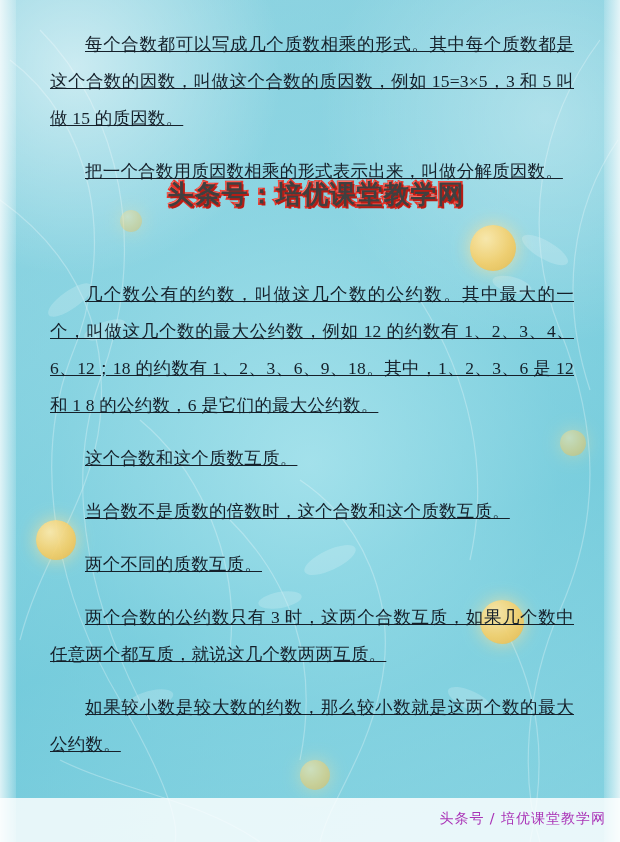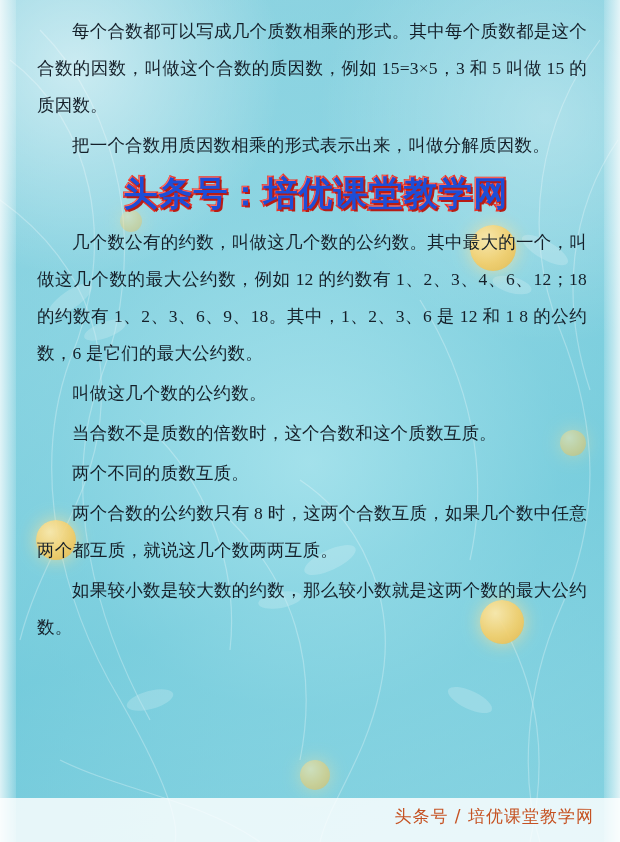--- a/index.html
+++ b/index.html
@@ -58,59 +58,60 @@
     position: absolute;
     left: 34px;
     right: 30px;
     top: 10px;
     font-size: 17.5px;
     line-height: 37px;
     color: #15202a;
     letter-spacing: 0.2px;
   }
   .para {
-    margin: 3px;
+    margin: 16px;
     text-indent: 2em;
     text-align: justify;
+    text-decoration: underline;
   }
   .spacer-banner { height: 54px; }
 
   
   .banner {
     position: absolute;
     left: 88px;
     top: 168px;
     width: 456px;
     height: 52px;
     display: flex;
     align-items: center;
     justify-content: center;
   }
   .banner-text {
     font-family: Liberation Serif, serif;
     font-weight: bold;
-    font-size: 34px;
+    font-size: 26px;
     letter-spacing: 1px;
-    color: #1d4ed8;
+    color: #404040;
     -webkit-text-stroke: 3px #e8342a;
     paint-order: stroke fill;
     text-shadow:
       2px 2px 0 #b81c14,
       -1px -1px 0 #ff6a5e;
     white-space: nowrap;
   }
 
   
   .footer {
     position: absolute;
-    right: 26px;
+    right: 14px;
     bottom: 14px;
     font-family: "DejaVu Sans", "Liberation Sans", sans-serif;
-    font-size: 17px;
-    color: #c2410c;
+    font-size: 14px;
+    color: #a21caf;
     opacity: 0.9;
     letter-spacing: 1px;
   }
   .footer-band {
     position: absolute;
     left: 0;
     right: 0;
     bottom: 0;
     height: 44px;
     background: rgba(255, 255, 255, 0.82);
@@ -157,24 +158,24 @@
   <div class="orb" style="left:120px; top:210px; width:22px; height:22px; opacity:0.45;"></div>
 
   <div class="edge left"></div>
   <div class="edge right"></div>
 
   <div class="content">
     <p class="para">每个合数都可以写成几个质数相乘的形式。其中每个质数都是这个合数的因数，叫做这个合数的质因数，例如 15=3×5，3 和 5 叫做 15 的质因数。</p>
     <p class="para">把一个合数用质因数相乘的形式表示出来，叫做分解质因数。</p>
     <div class="spacer-banner"></div>
     <p class="para">几个数公有的约数，叫做这几个数的公约数。其中最大的一个，叫做这几个数的最大公约数，例如 12 的约数有 1、2、3、4、6、12；18 的约数有 1、2、3、6、9、18。其中，1、2、3、6 是 12 和 1 8 的公约数，6 是它们的最大公约数。</p>
-    <p class="para">叫做这几个数的公约数。</p>
+    <p class="para">这个合数和这个质数互质。</p>
     <p class="para">当合数不是质数的倍数时，这个合数和这个质数互质。</p>
     <p class="para">两个不同的质数互质。</p>
-    <p class="para">两个合数的公约数只有 8 时，这两个合数互质，如果几个数中任意两个都互质，就说这几个数两两互质。</p>
+    <p class="para">两个合数的公约数只有 3 时，这两个合数互质，如果几个数中任意两个都互质，就说这几个数两两互质。</p>
     <p class="para">如果较小数是较大数的约数，那么较小数就是这两个数的最大公约数。</p>
   </div>
 
   <div class="banner">
     <span class="banner-text">头条号：培优课堂教学网</span>
   </div>
 
   <div class="footer-band"></div>
   <div class="footer">头条号 / 培优课堂教学网</div>
 

